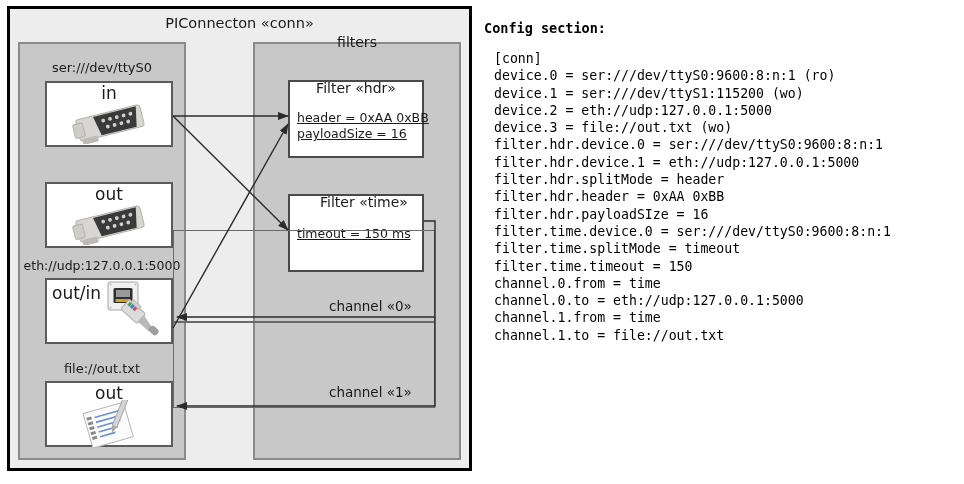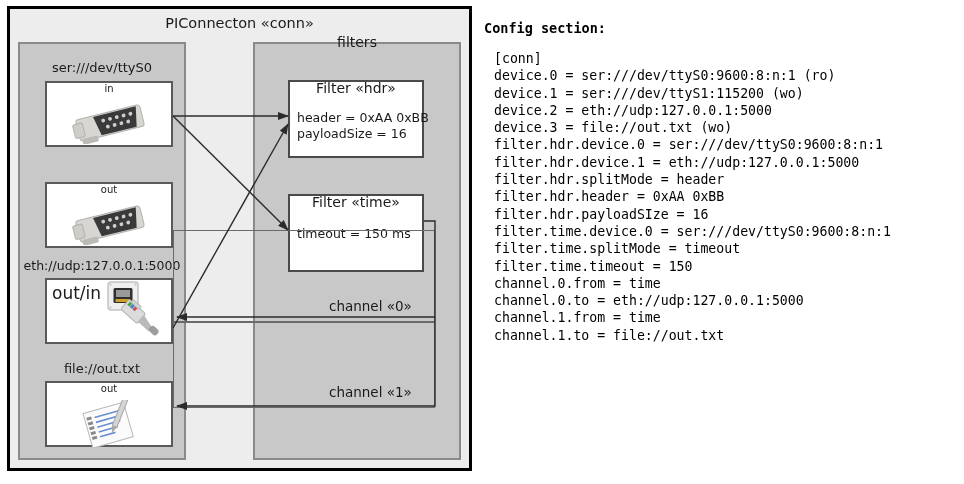--- a/index.html
+++ b/index.html
@@ -22,28 +22,28 @@
   #devices-group{left:11px;top:36px;width:168px;height:418px;}
   #filters-group{left:246px;top:36px;width:208px;height:418px;}
 
   .group-title{position:absolute;left:0;top:8px;width:100%;text-align:center;
                font-size:14px;color:#1a1a1a;}
 
   .dev-label{position:absolute;text-align:center;font-size:13px;color:#1a1a1a;
              white-space:nowrap;}
   .dev-box{position:absolute;background:#ffffff;border:2px solid #5a5a5a;
            box-sizing:border-box;}
-  .dev-io{position:absolute;font-size:10px;color:#1a1a1a;white-space:nowrap;}
+  .dev-io{position:absolute;font-size:17px;color:#1a1a1a;white-space:nowrap;}
 
   .filter-box{position:absolute;background:#ffffff;border:2px solid #4a4a4a;
               box-sizing:border-box;}
   .filter-title{position:absolute;left:0;top:7px;width:100%;text-align:center;
                 font-size:14px;color:#1a1a1a;}
   .filter-attrs{position:absolute;left:9px;top:30px;font-size:12.5px;
-                color:#1a1a1a;line-height:16px;}
+                color:#1a1a1a;line-height:16px;text-decoration:underline;}
 
   .channel-rect{position:absolute;border:1px solid #6a6a6a;box-sizing:border-box;
                 background:transparent;}
   .channel-label{position:absolute;font-size:13.5px;color:#1a1a1a;
                  white-space:nowrap;}
 
   svg.edges{position:absolute;left:0;top:0;width:465px;height:465px;
             overflow:visible;pointer-events:none;}
 
   
@@ -178,21 +178,21 @@
     <div class="group-title" style="left:246px;top:28px;width:208px;">filters</div>
 
     <div class="filter-box" id="filt0" style="left:281px;top:74px;width:136px;height:78px;"></div>
     <div class="filter-title" style="left:281px;top:74px;width:136px;">Filter «hdr»</div>
     <div class="filter-attrs" style="left:290px;top:104px;">
       <div>header = 0xAA 0xBB</div>
       <div>payloadSize = 16</div>
     </div>
 
     <div class="filter-box" id="filt1" style="left:281px;top:188px;width:136px;height:78px;"></div>
-    <div class="filter-title" style="left:281px;top:188px;width:136px;">Filter «time»</div>
+    <div class="filter-title" style="left:281px;top:188px;width:136px;padding-left:8px;">Filter «time»</div>
     <div class="filter-attrs" style="left:290px;top:220px;">
       <div>timeout = 150 ms</div>
     </div>
 
     <div class="channel-rect" style="left:166px;top:224px;width:262px;height:92px;"></div>
     <div class="channel-label" style="left:322px;top:292px;">channel «0»</div>
 
     <div class="channel-rect" style="left:166px;top:316px;width:262px;height:86px;"></div>
     <div class="channel-label" style="left:322px;top:378px;">channel «1»</div>
 

